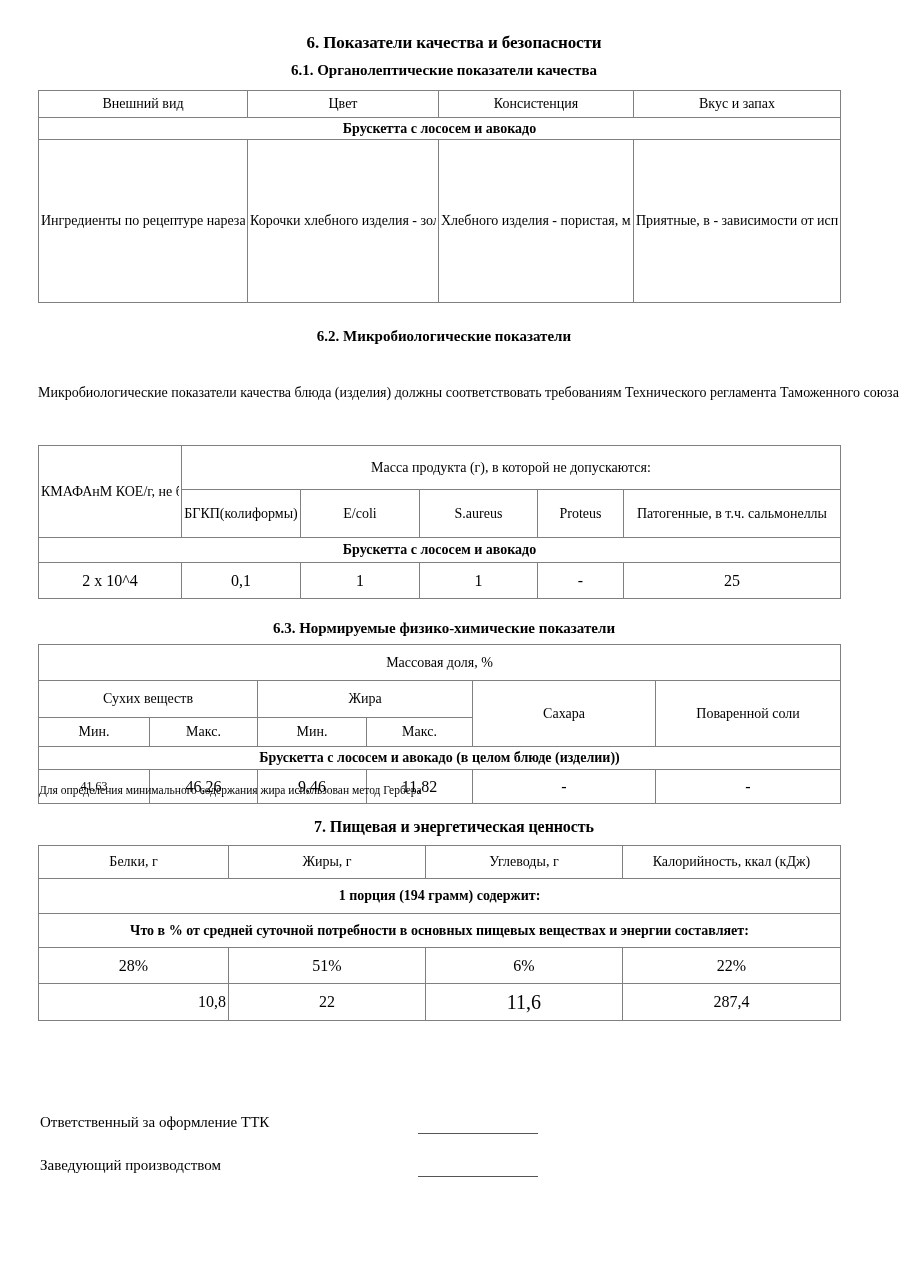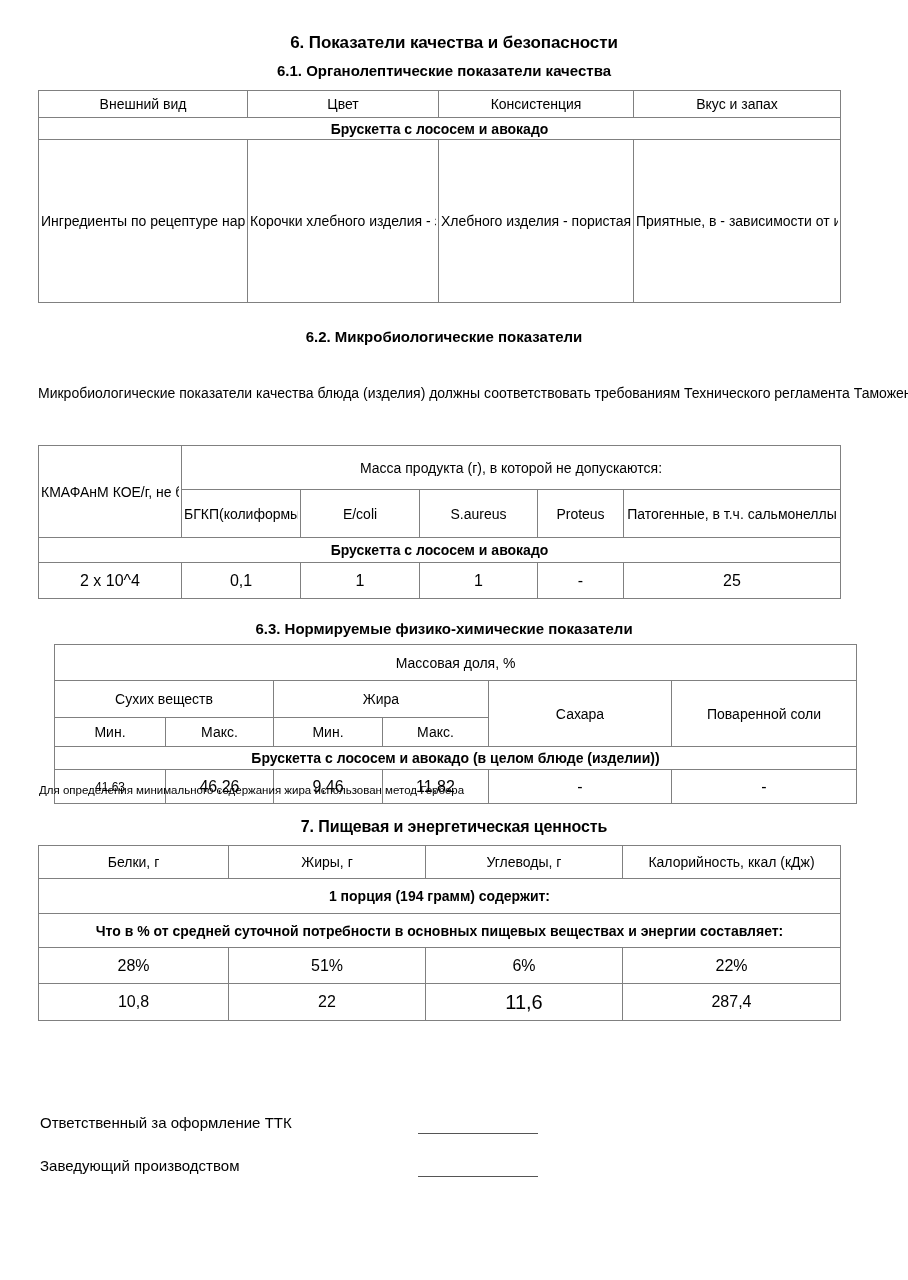--- a/index.html
+++ b/index.html
@@ -14,20 +14,21 @@
     overflow: hidden;
     font-family: "Liberation Sans", sans-serif;
     color: #000000;
   }
 
   .page {
     position: relative;
     width: 908px;
     height: 1280px;
     background: #fff;
+    font-family: Liberation Serif, serif;
   }
 
   
   .h-main {
     position: absolute;
     left: 0;
     width: 908px;
     text-align: center;
     font-size: 17px;
     font-weight: bold;
@@ -214,21 +215,21 @@
           </td>
         <td style="font-size:16px;">
             <span class="clipbox"><span class="overflow-center">25</span></span>
           </td>
       </tr>
     </tbody>
   </table>
 
   <div class="h-sub" style="top:620px;">6.3. Нормируемые физико-химические показатели</div>
 
-  <table class="tbl" style="left:54px; top:644px; width:802px;">
+  <table class="tbl" style="left:38px; top:644px; width:802px;">
     <colgroup>
       <col style="width:111px">
       <col style="width:108px">
       <col style="width:109px">
       <col style="width:106px">
       <col style="width:183px">
       <col style="width:185px">
     </colgroup>
     <tbody>
       <tr style="height:36px;">
@@ -336,21 +337,21 @@
             <span class="clipbox"><span class="overflow-center">51%</span></span>
           </td>
         <td style="font-size:16px;">
             <span class="clipbox"><span class="overflow-center">6%</span></span>
           </td>
         <td style="font-size:16px;">
             <span class="clipbox"><span class="overflow-center">22%</span></span>
           </td>
       </tr>
       <tr style="height:37px;">
-        <td style="font-size:16px;">
+        <td style="font-size:16px;text-align:right;">
             <span class="clipbox"><span class="overflow-center">10,8</span></span>
           </td>
         <td style="font-size:16px;">
             <span class="clipbox"><span class="overflow-center">22</span></span>
           </td>
         <td style="font-size:20px;">
             <span class="clipbox"><span class="overflow-center">11,6</span></span>
           </td>
         <td style="font-size:16px;">
             <span class="clipbox"><span class="overflow-center">287,4</span></span>

